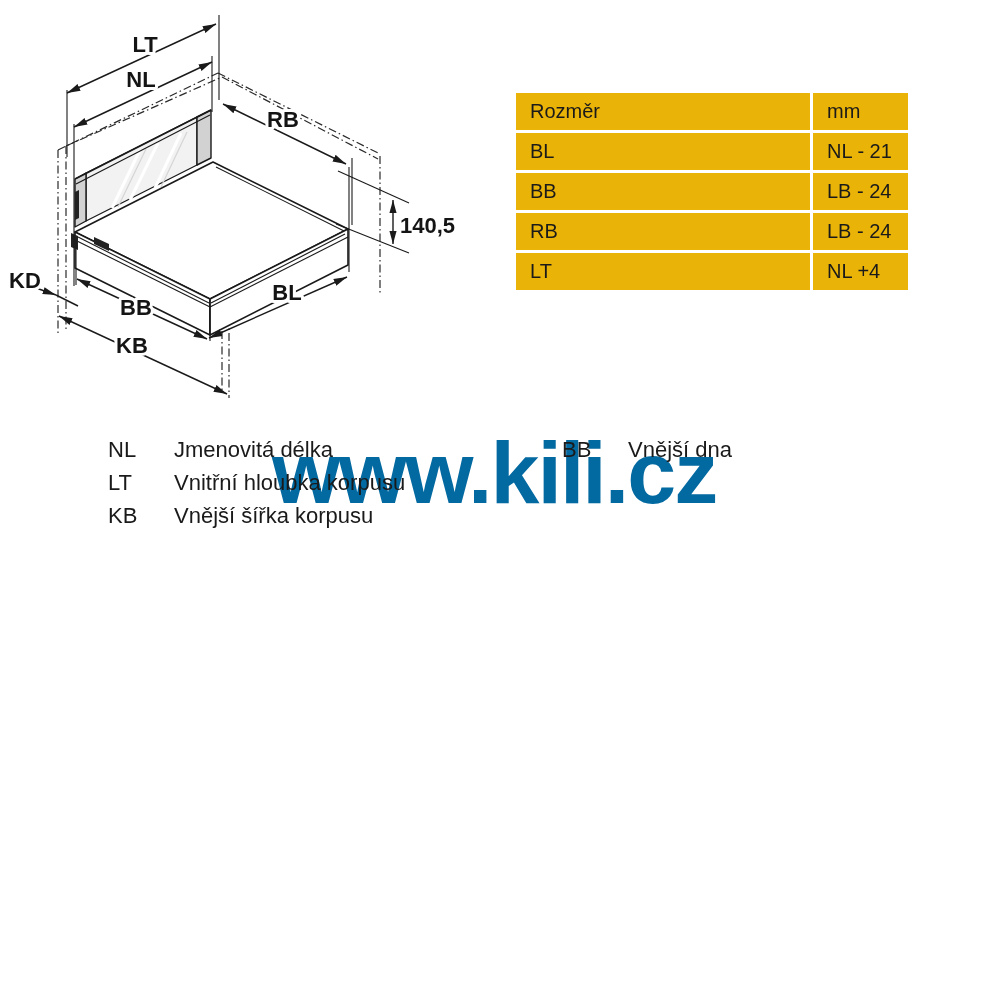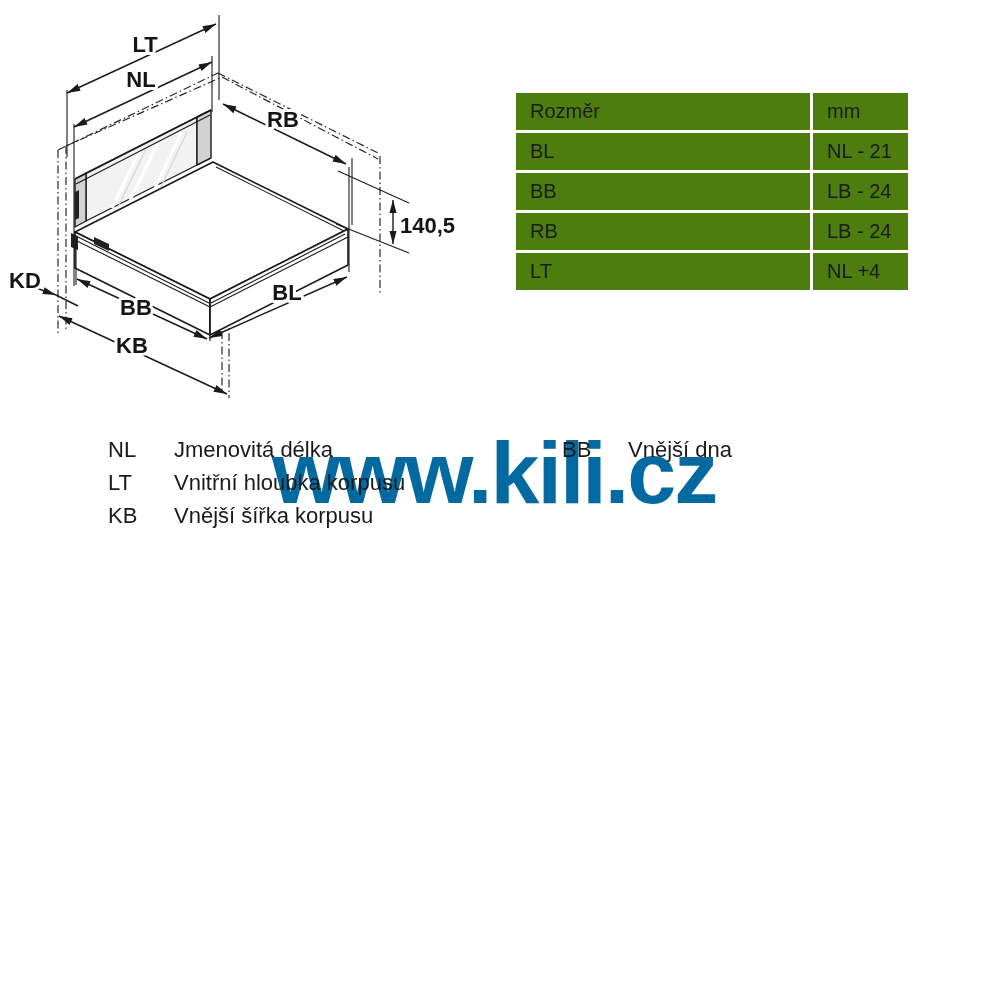--- a/index.html
+++ b/index.html
@@ -17,21 +17,21 @@
   .streak-w{stroke:#ffffff;stroke-width:3;fill:none;}
   .streak-g{stroke:#d5d5d5;stroke-width:1.2;fill:none;}
   .dash{stroke:#2a2a2a;stroke-width:1.2;fill:none;stroke-dasharray:8 3 1.5 3;}
   .dark{fill:#222222;stroke:none;}
   .dlabel{font:700 22px "Liberation Sans",sans-serif;fill:#141414;
           paint-order:stroke;stroke:#ffffff;stroke-width:6;stroke-linejoin:round;}
 
   
   .spec-table{position:absolute;left:516px;top:93px;width:392px;
               display:grid;grid-template-columns:294px 95px;gap:3px;}
-  .spec-table .cell{background:#4d7c0f;height:37px;line-height:37px;
+  .spec-table .cell{background:#eab308;height:37px;line-height:37px;
                     padding-left:14px;font-size:20px;white-space:nowrap;}
 
   
   .watermark{position:absolute;left:272px;top:429px;
              font-size:88px;font-weight:700;letter-spacing:-2px;
              color:#0369a1;line-height:1;white-space:nowrap;}
 
   
   .legend-col{position:absolute;font-size:22px;line-height:33px;}
   #legend-left{left:108px;top:433px;}

